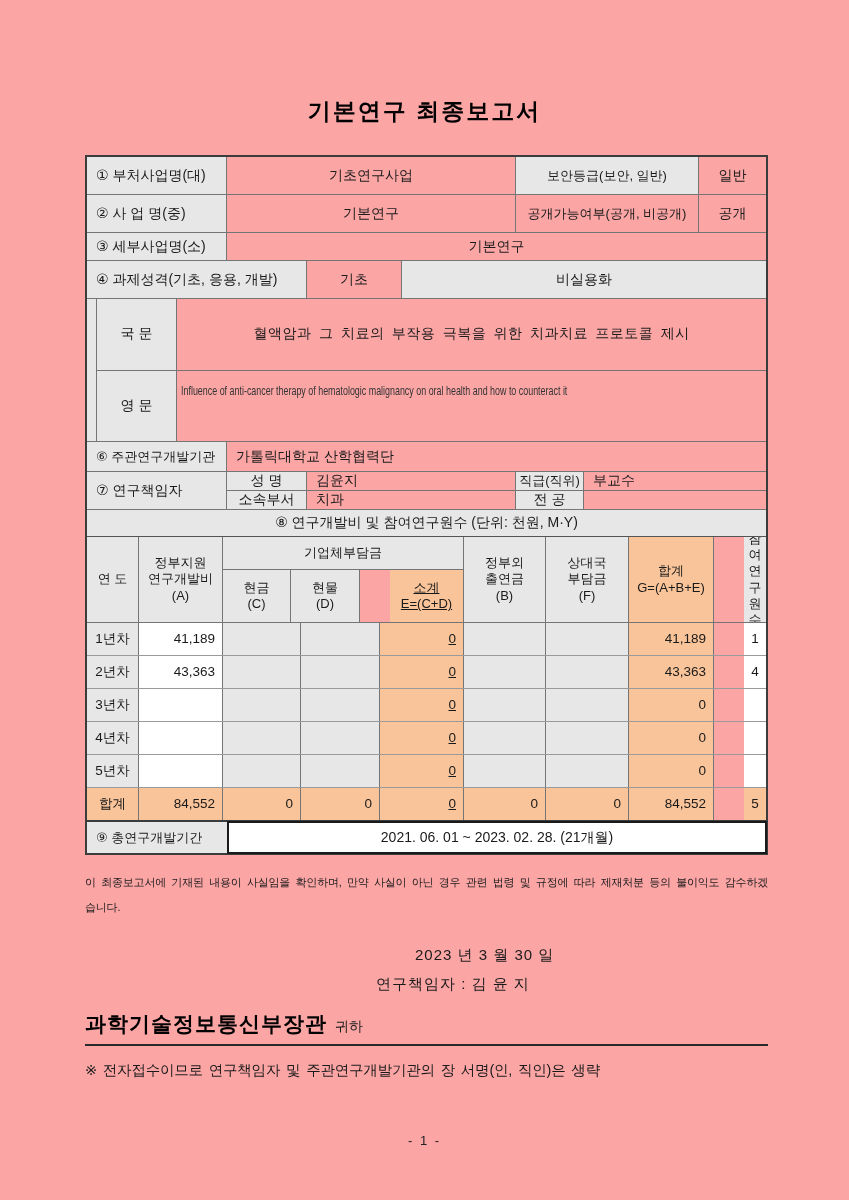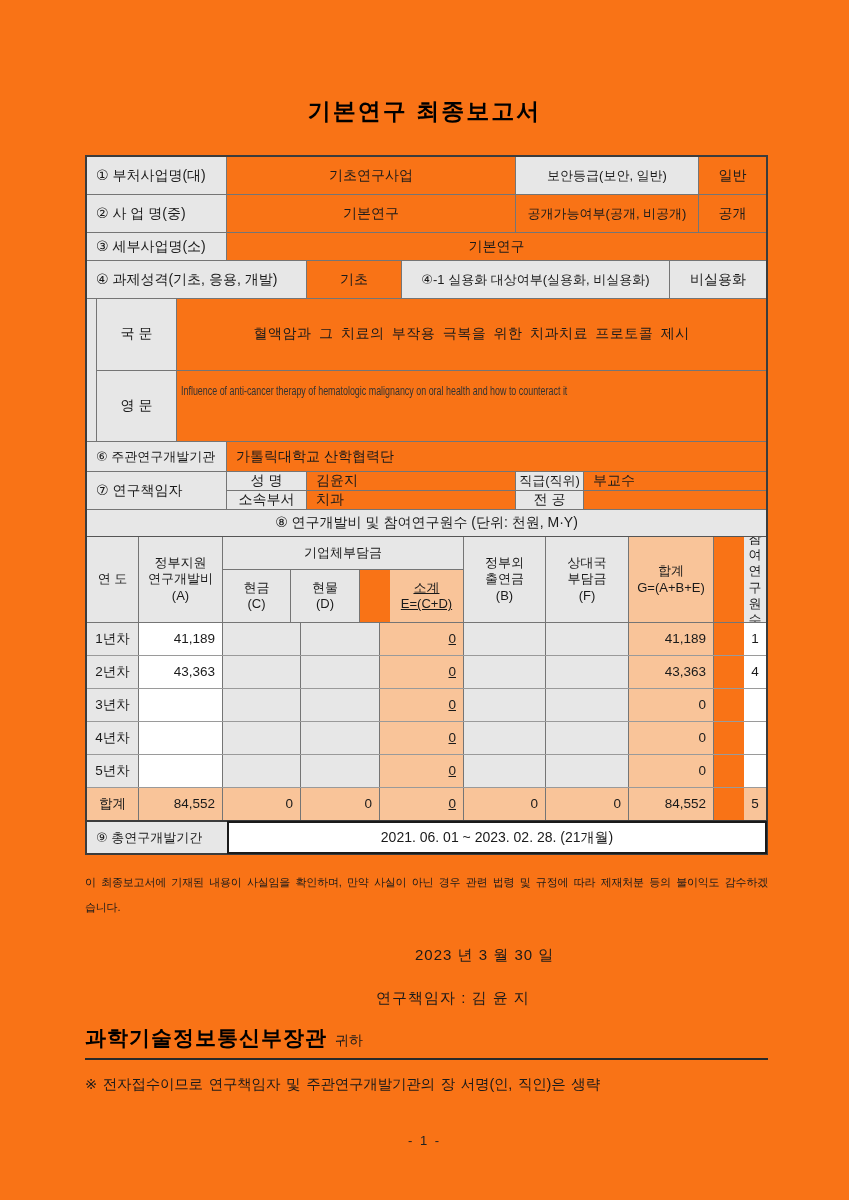--- a/index.html
+++ b/index.html
@@ -1,18 +1,18 @@
 <!DOCTYPE html>
 <html style="--gray: #e7e7e7; --orange: #f9c499;"><head>
 <meta charset="utf-8">
 <style>
   * { margin:0; padding:0; box-sizing:border-box; }
   html,body { background:#fff; }
   body { font-family:"Liberation Sans","DejaVu Sans",sans-serif; color:#1a1a1a; }
-  .page { position:relative; width:849px; height:1200px; background:#f97316; overflow:hidden; }
+  .page { position:relative; width:849px; height:1200px; background:#fca5a5; overflow:hidden; }
   .title { text-align:center; padding-top:96px; font-size:23px; font-weight:bold; letter-spacing:2px; color:#000; }
   .content { width:683px; margin:28px 0 0 85px; }
 
   
   .tbl { width:683px; border:2px solid #3c3c3c; font-size:14px; }
   .irow, .grow { display:flex; border-bottom:1px solid #757575; }
   .tbl > :last-child { border-bottom:none; }
   .cell { display:flex; align-items:center; border-right:1px solid #757575; overflow:hidden; }
   .cell:last-child { border-right:none; }
   .lab { background:var(--gray); }
@@ -55,21 +55,21 @@
   .yr { font-size:13.5px; }
 
   
   .prow { display:flex; height:31px; }
   .prow .plab { width:140px; background:var(--gray); display:flex; align-items:center; padding-left:9px; }
   .prow .pval { flex:1; display:flex; align-items:center; justify-content:center; border:2px solid #1a1a1a; margin:-1px -1px -1px 0; background:#fff; }
 
   
   .decl { margin-top:15px; font-size:11px; line-height:25px; text-align:justify; word-break:break-all; letter-spacing:-0.2px; word-spacing:2px; }
   .date-line { margin-top:26px; margin-left:330px; font-size:15px; letter-spacing:1px; }
-  .sig { margin-top:24px; margin-left:291px; font-size:15px; letter-spacing:1px; }
+  .sig { margin-top:10px; margin-left:291px; font-size:15px; letter-spacing:1px; }
   .addressee { margin-top:16px; border-bottom:2px solid #2a2a2a; padding-bottom:6px; display:flex; align-items:baseline; gap:8px; }
   .minister { font-size:21px; font-weight:bold; letter-spacing:1px; color:#000; }
   .honorific { font-size:14px; }
   .footnote { margin-top:15px; font-size:14.5px; letter-spacing:-0.2px; word-spacing:2px; }
   .pagenum { position:absolute; bottom:52px; left:0; width:100%; text-align:center; font-size:13px; color:#222; letter-spacing:2px; }
 </style>
 </head>
 <body>
 
 <div class="page">
@@ -95,21 +95,20 @@
       </div>
 
       <div class="irow h28">
         <div class="cell lab pl w-l1">③ 세부사업명(소)</div>
         <div class="cell ctr fill">기본연구</div>
       </div>
 
       <div class="irow h38">
         <div class="cell lab pl w-r4a">④ 과제성격(기초, 응용, 개발)</div>
         <div class="cell ctr w-r4b">기초</div>
-        <div class="cell lab ctr w-r4c fs13">④-1 실용화 대상여부(실용화, 비실용화)</div>
         <div class="cell lab ctr w-r4d">비실용화</div>
       </div>
 
       <div class="grow">
         <div class="cell lab pl w-l1">⑤ 연구개발과제명</div>
         <div class="subcol">
           <div class="subrow r5a">
             <div class="cell lab ctr w-sub">국 문</div>
             <div class="cell ctr fill kr-title">혈액암과 그 치료의 부작용 극복을 위한 치과치료 프로토콜 제시</div>
           </div>

